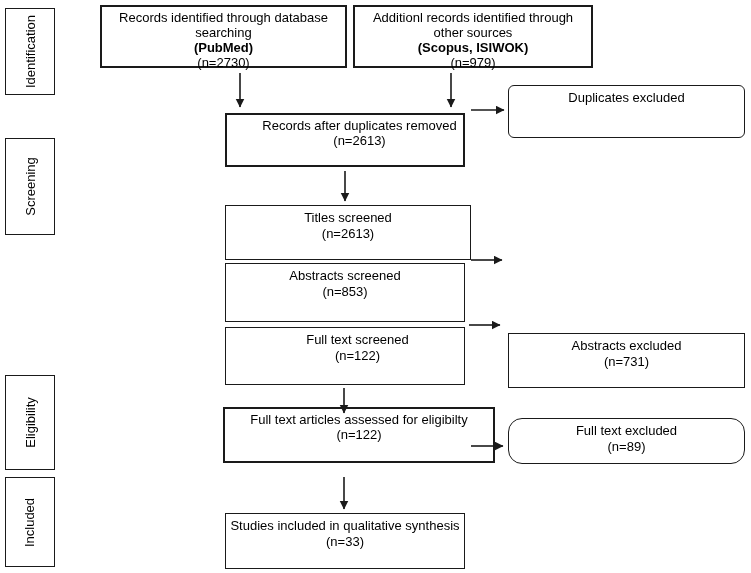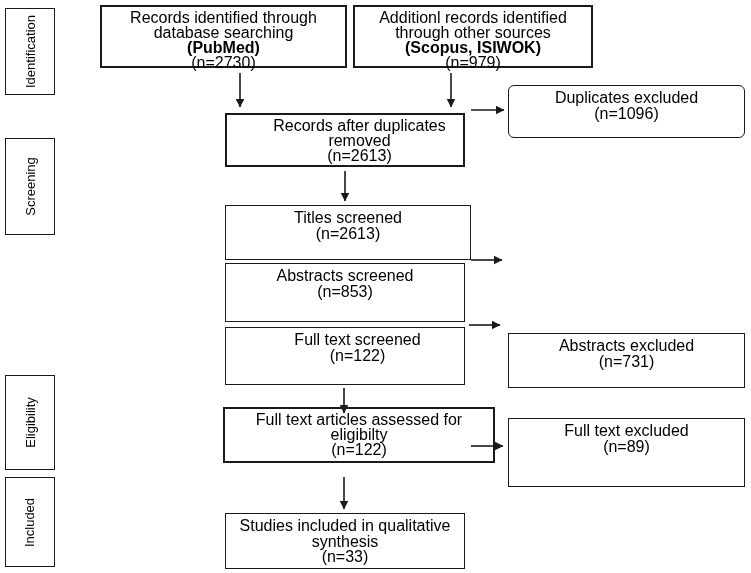--- a/index.html
+++ b/index.html
@@ -15,21 +15,21 @@
     background: #ffffff;
     font-family: "Liberation Sans", sans-serif;
     color: #000000;
     overflow: hidden;
   }
   .flow-box {
     position: absolute;
     background: #ffffff;
     border: 1.5px solid #1a1a1a;
     text-align: center;
-    font-size: 16px;
+    font-size: 13px;
     line-height: 15.5px;
     padding: 4px 3px 0 3px;
   }
   .flow-box.thick {
     border-width: 2px;
     padding-top: 3px;
     line-height: 15px;
   }
   .bold-line { font-weight: bold; }
   .stage-box {
@@ -105,27 +105,26 @@
     <div>Full text articles assessed for eligibilty</div>
     <div>(n=122)</div>
   </div>
   <div class="flow-box" style="left:225px; top:513px; width:240px; height:56px;">
     <div>Studies included in qualitative synthesis</div>
     <div>(n=33)</div>
   </div>
 
   <div class="flow-box" style="left:508px; top:85px; width:237px; height:53px;border-radius:6px;">
     <div>Duplicates excluded</div>
-    <div>(n=1096)</div>
   </div>
   <div class="flow-box" style="left:508px; top:293px; width:237px; height:55px;margin-top:40px;">
     <div>Abstracts excluded</div>
     <div>(n=731)</div>
   </div>
-  <div class="flow-box" style="left:508px; top:418px; width:237px; height:69px;">
+  <div class="flow-box" style="left:508px; top:418px; width:237px; height:46px;border-radius:14px;">
     <div>Full text excluded</div>
     <div>(n=89)</div>
   </div>
 
   <svg id="arrow-layer" width="751" height="573" viewBox="0 0 751 573">
     <defs>
       <marker id="ah" markerUnits="userSpaceOnUse" markerWidth="10" markerHeight="10" refX="8.5" refY="4.5" orient="auto">
         <path d="M0,0 L9,4.5 L0,9 z" fill="#1a1a1a"></path>
       </marker>
     </defs>

